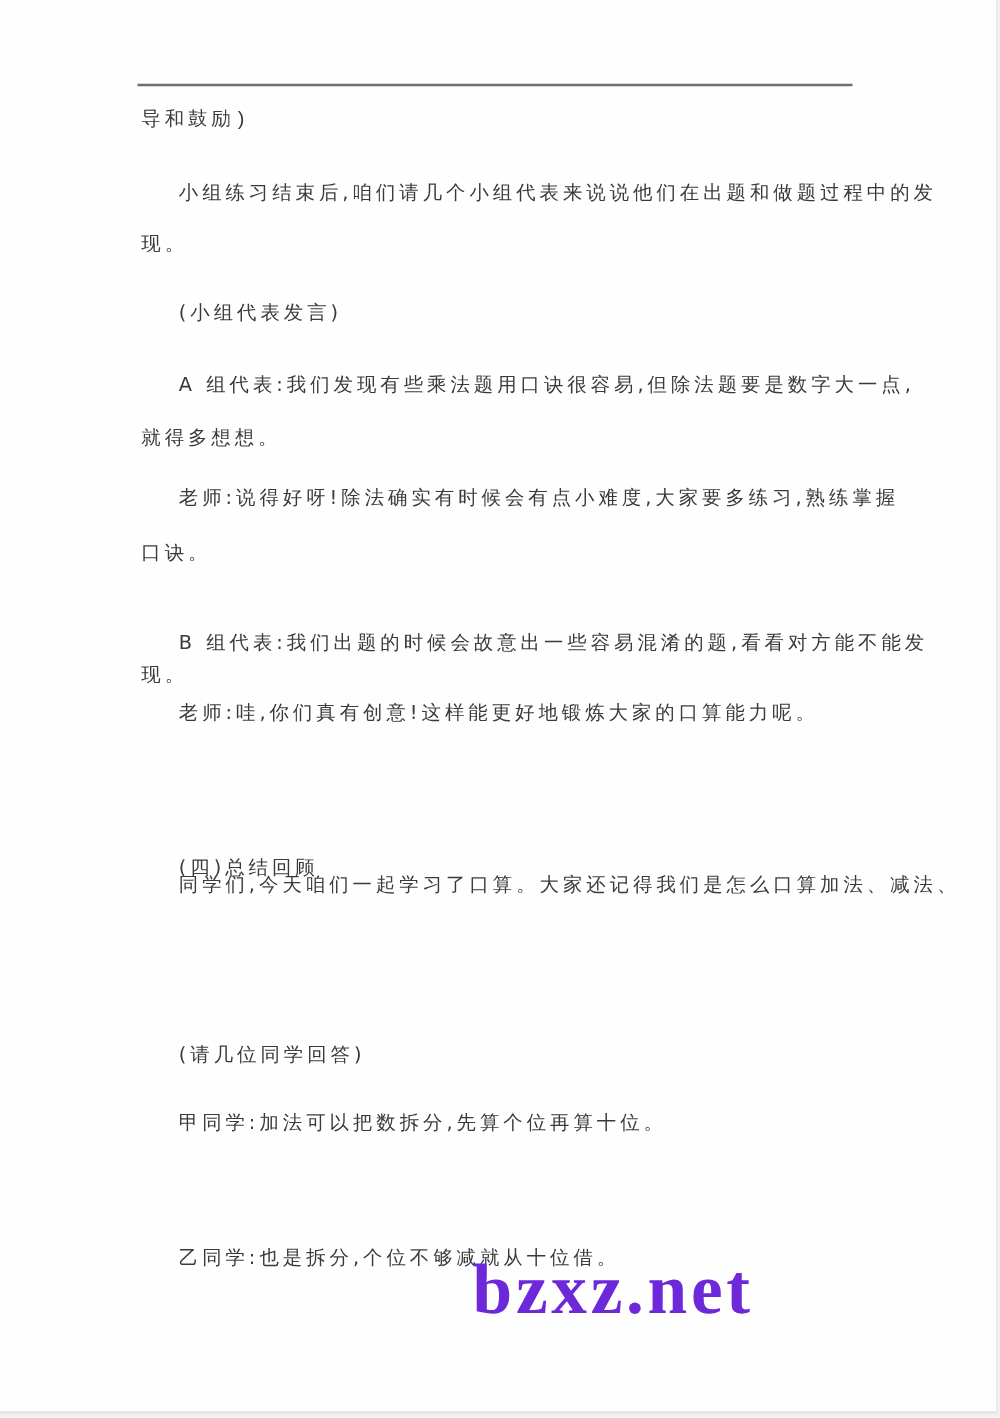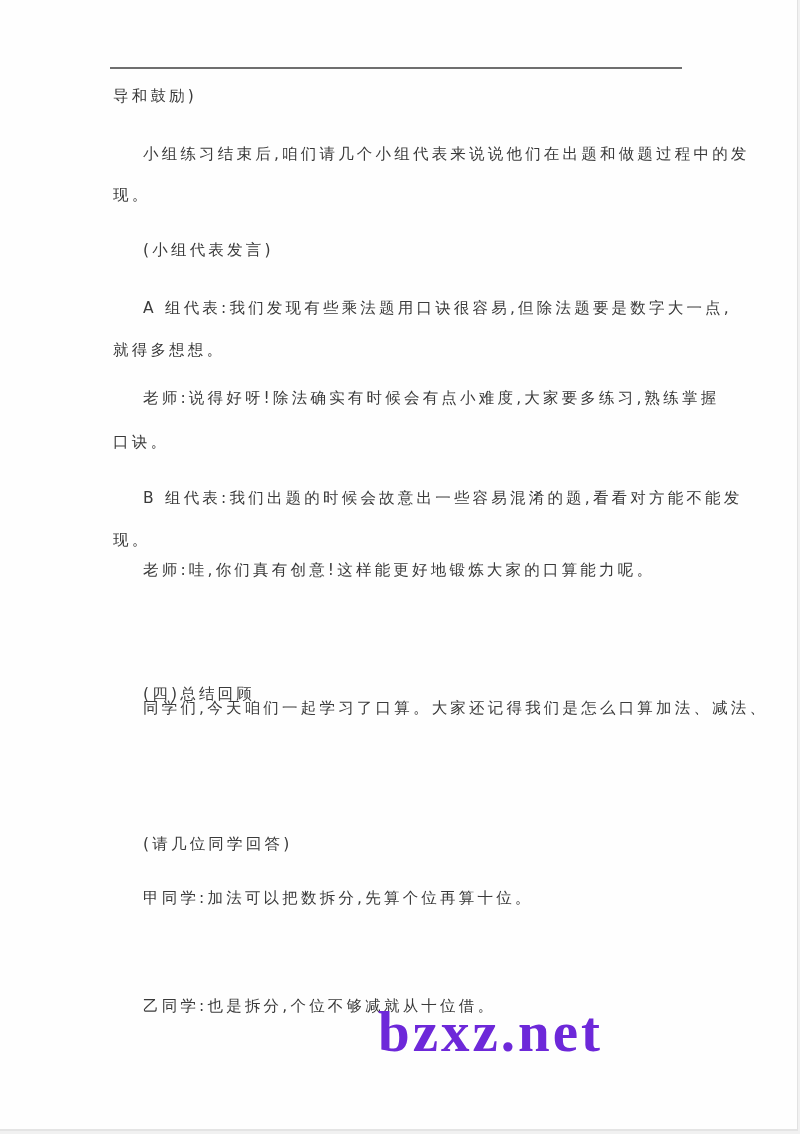--- a/index.html
+++ b/index.html
@@ -54,29 +54,29 @@
       letter-spacing: 3px;
       white-space: nowrap;
     }
   </style>
 </head>
 <body>
 
 <div class="page">
   <div class="header-rule"></div>
 
-  <div class="line" style="top:86px;">导和鼓励)</div>
+  <div class="line" style="top:86px;font-family:Liberation Mono, monospace;">导和鼓励)</div>
   <div class="line indent" style="top:144px;">小组练习结束后,咱们请几个小组代表来说说他们在出题和做题过程中的发</div>
   <div class="line" style="top:185px;">现。</div>
   <div class="line indent" style="top:240px;">(小组代表发言)</div>
   <div class="line indent" style="top:298px;">A 组代表:我们发现有些乘法题用口诀很容易,但除法题要是数字大一点,</div>
   <div class="line" style="top:340px;">就得多想想。</div>
   <div class="line indent" style="top:388px;">老师:说得好呀!除法确实有时候会有点小难度,大家要多练习,熟练掌握</div>
   <div class="line" style="top:432px;">口诀。</div>
-  <div class="line indent" style="top:488px;">B 组代表:我们出题的时候会故意出一些容易混淆的题,看看对方能不能发</div>
+  <div class="line indent" style="top:504px;">B 组代表:我们出题的时候会故意出一些容易混淆的题,看看对方能不能发</div>
   <div class="line" style="top:530px;">现。</div>
   <div class="line indent" style="top:560px;">老师:哇,你们真有创意!这样能更好地锻炼大家的口算能力呢。</div>
   <div class="line indent" style="top:684px;">(四)总结回顾</div>
   <div class="line indent" style="top:698px;">同学们,今天咱们一起学习了口算。大家还记得我们是怎么口算加法、减法、</div>
   <div class="line indent" style="top:834px;">(请几位同学回答)</div>
   <div class="line indent" style="top:888px;">甲同学:加法可以把数拆分,先算个位再算十位。</div>
   <div class="line indent" style="top:996px;">乙同学:也是拆分,个位不够减就从十位借。</div>
 
   <div class="watermark">bzxz.net</div>
 </div>

